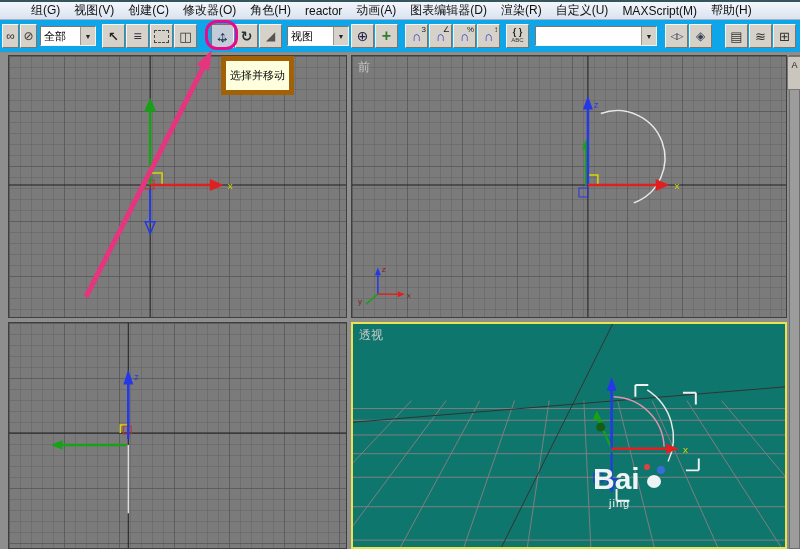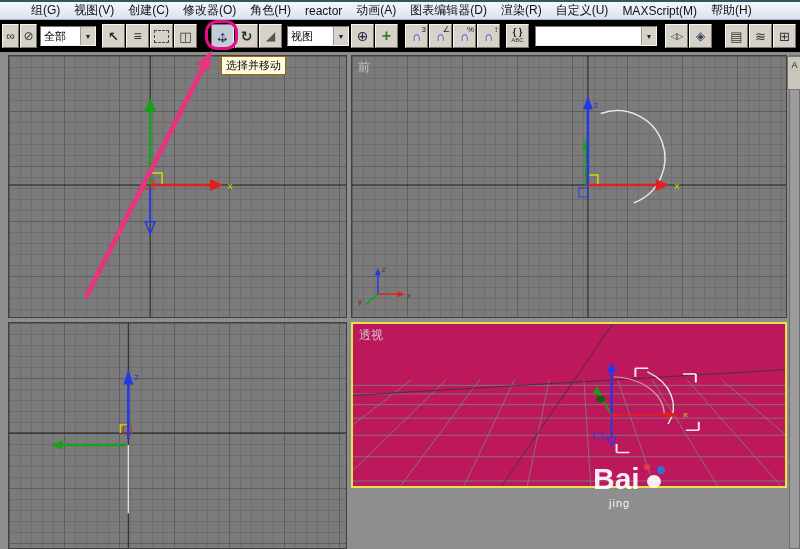--- a/index.html
+++ b/index.html
@@ -12,21 +12,21 @@
   .top-edge{height:2px;background:#35555f}
   
   .menubar{
     height:17px;background:linear-gradient(#f4f7fb,#d9e3f0);
     border-bottom:1px solid #a8b2c0;display:flex;align-items:center;
     padding-left:24px;font-size:12px;color:#101010;white-space:nowrap;
   }
   .menu-item{padding:0 7px;cursor:default}
   
   .toolbar{
-    height:32px;background:#000000;border-bottom:1px solid #8f8b83;
+    height:32px;background:#0ea5e9;border-bottom:1px solid #8f8b83;
     display:flex;align-items:center;padding-left:2px;position:relative;z-index:20;
   }
   .tb-btn{
     width:23px;height:24px;flex:0 0 auto;background:#d6d2ca;box-sizing:border-box;
     border:1px solid;border-color:#f6f4f0 #7a766e #7a766e #f6f4f0;
     margin-right:1px;position:relative;display:flex;align-items:center;justify-content:center;
     padding:0;font-family:inherit;
   }
   .tb-btn.active{border-color:#7a766e #f6f4f0 #f6f4f0 #7a766e;background:#c2ccd9}
   .tb-btn::before{font-size:13px;color:#222;line-height:1}
@@ -77,40 +77,40 @@
   }
   [data-name="selection-filter-dropdown"]{width:56px}
   [data-name="reference-coordinate-dropdown"]{width:62px;margin-left:4px}
   [data-name="named-selection-dropdown"]{width:122px;margin-left:5px}
   
   .tool-ring{
     position:absolute;left:-7px;top:-5px;width:33px;height:30px;box-sizing:border-box;
     border:3px solid #e70b8c;border-radius:12px;pointer-events:none;z-index:40;
   }
   .tooltip{
-    position:absolute;left:9px;top:31px;background:#ffffdf;border:1px solid #a16207;
-    font-size:11px;line-height:13px;padding:2px 4px;white-space:nowrap;z-index:60;color:#000;
+    position:absolute;left:9px;top:31px;background:#ffffdf;border:5px solid #a16207;
+    font-size:11px;line-height:13px;padding:8px 4px;white-space:nowrap;z-index:60;color:#000;
   }
   
   .workspace{position:absolute;left:0;top:53px;width:800px;height:496px;background:#8e8e8e}
   .viewport{
     position:absolute;background-color:#7b7b7b;box-sizing:border-box;border:1px solid #3f3f3f;
     background-image:
       linear-gradient(to right, rgba(80,80,80,.55) 1px, transparent 1px),
       linear-gradient(to bottom, rgba(80,80,80,.55) 1px, transparent 1px),
       linear-gradient(to right, rgba(104,104,104,.65) 1px, transparent 1px),
       linear-gradient(to bottom, rgba(104,104,104,.65) 1px, transparent 1px);
     background-size:55px 55px,55px 55px,11px 11px,11px 11px;
   }
   .vp-tl{left:8px;top:2px;width:339px;height:263px}
   .vp-tr{left:351px;top:2px;width:436px;height:263px}
   .vp-bl{left:8px;top:269px;width:339px;height:227px}
   .vp-br{
-    left:351px;top:269px;width:436px;height:166px;
-    border:2px solid #e9e44c;background-color:#be185d;background-image:none;
+    left:351px;top:269px;width:436px;height:227px;
+    border:2px solid #e9e44c;background-color:#0f766e;background-image:none;
   }
   .vp-label{position:absolute;left:6px;top:3px;color:#c9c9c9;font-size:12px;z-index:5}
   svg.gizmo{position:absolute;left:0;top:0;width:100%;height:100%;display:block}
   
   .watermark{position:absolute;left:240px;top:140px;z-index:6;color:rgba(255,255,255,.92)}
   .wm-1{font-size:30px;font-weight:bold;display:flex;align-items:flex-start;line-height:30px}
   .paw{width:22px;height:24px;position:relative;margin-left:3px;display:inline-block}
   .paw::before{content:"";position:absolute;left:4px;bottom:0;width:14px;height:13px;border-radius:50%;background:rgba(255,255,255,.92)}
   .paw .dot-red{position:absolute;left:1px;top:0;width:6px;height:6px;border-radius:50%;background:#e04040}
   .paw .dot-blue{position:absolute;right:0;top:2px;width:8px;height:8px;border-radius:50%;background:#3a6cd8}

